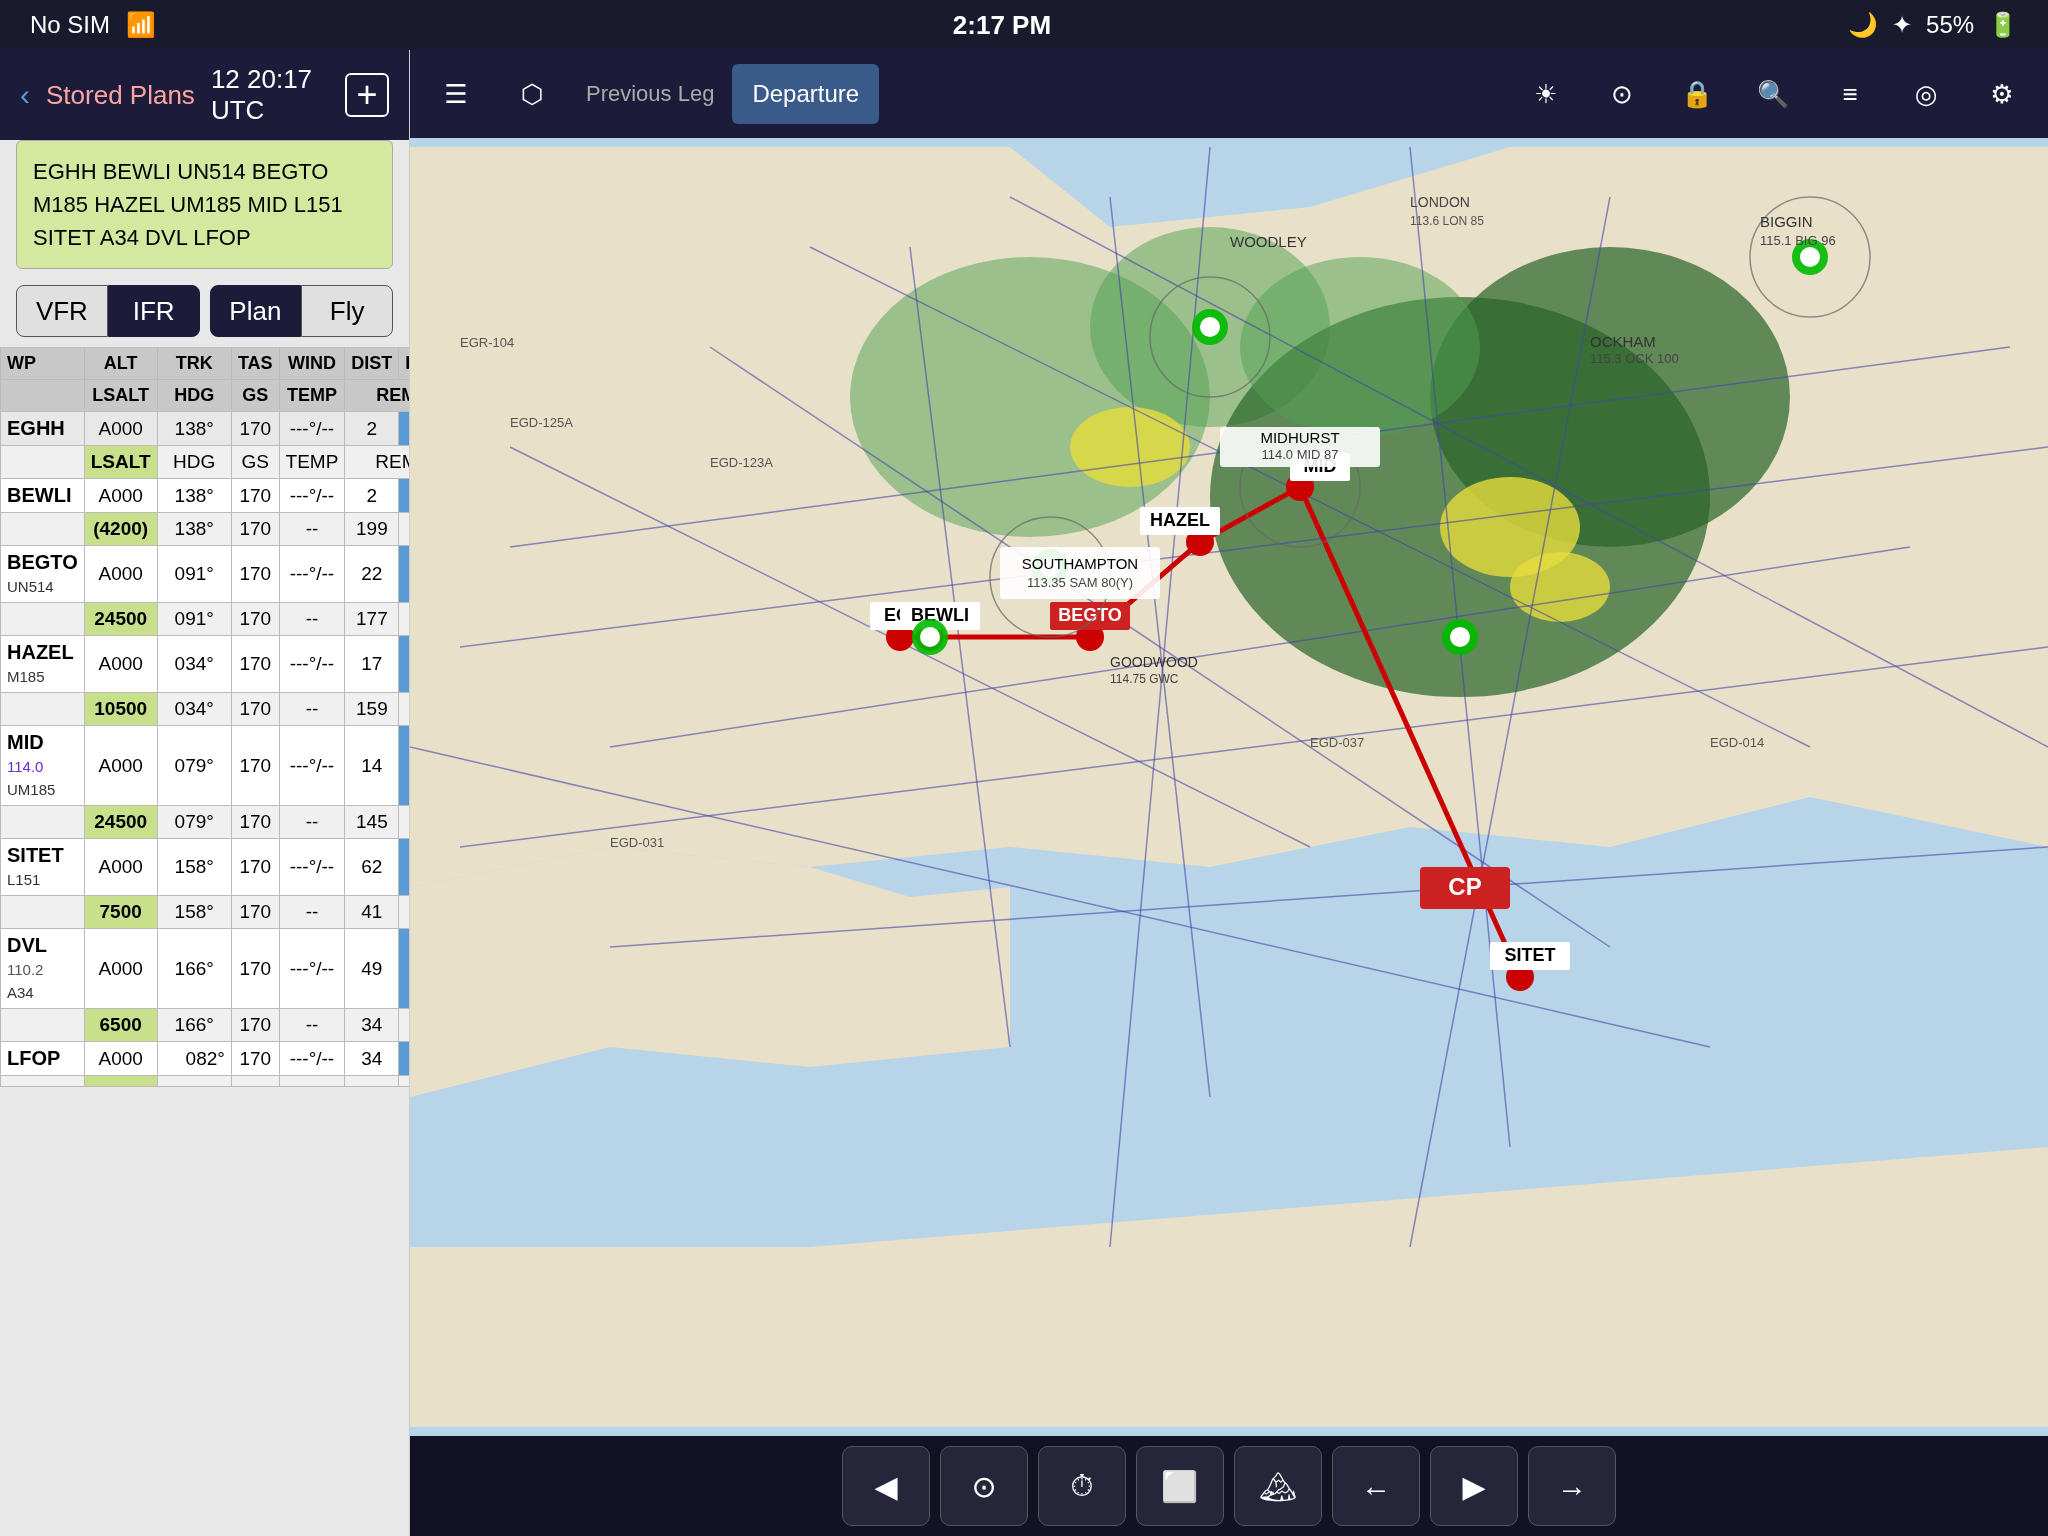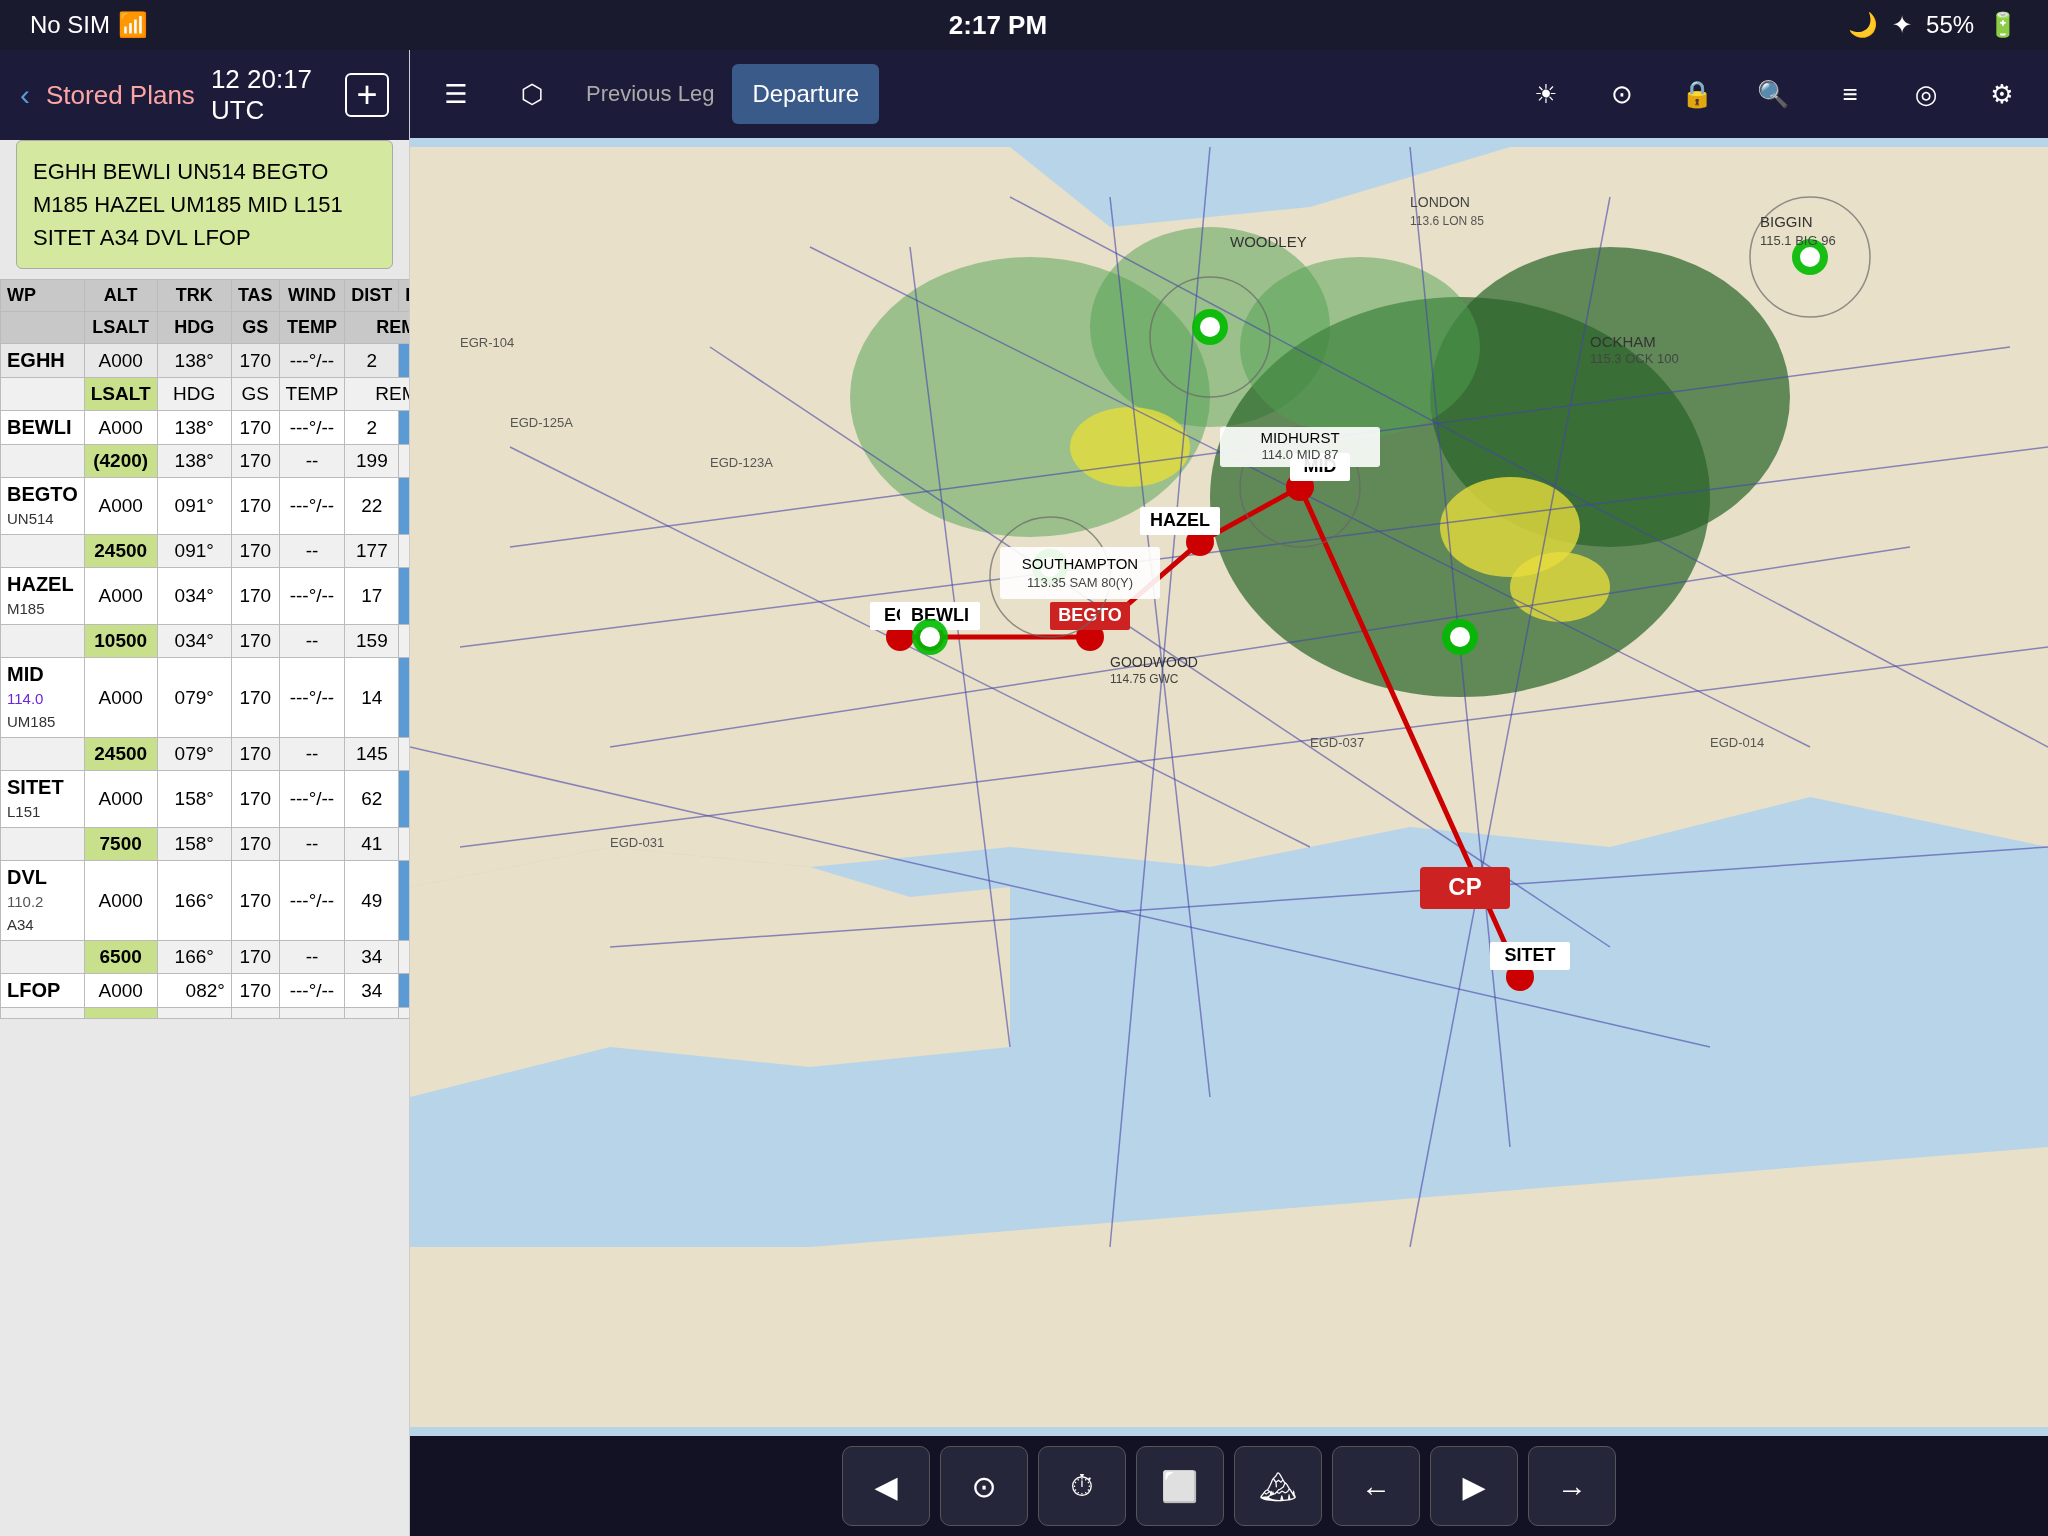--- a/index.html
+++ b/index.html
@@ -6,21 +6,21 @@
     body { width: 2048px; height: 1536px; overflow: hidden; font-family: -apple-system, 'Helvetica Neue', Arial, sans-serif; background: #000; }
 
     
     #status-bar {
       width: 2048px; height: 50px;
       background: #1a1a2e;
       display: flex; align-items: center; justify-content: space-between;
       padding: 0 30px;
       color: #fff; font-size: 24px;
     }
-    #status-bar .left { display: flex; align-items: center; gap: 8px; }
+    #status-bar .left { display: flex; align-items: center; gap: 16px; }
     #status-bar .center { font-size: 26px; font-weight: 600; }
     #status-bar .right { display: flex; align-items: center; gap: 14px; }
 
     
     #main { display: flex; width: 2048px; height: 1486px; }
 
     
     #left-panel {
       width: 410px; height: 100%;
       background: #e8e8e8;
@@ -233,20 +233,26 @@
       <span class="back-btn">‹</span>
       <span class="stored-plans">Stored Plans</span>
       <span class="utc">12 20:17 UTC</span>
       <span class="plus-btn">+</span>
     </div>
 
 
     <div id="route-text-box">EGHH BEWLI UN514 BEGTO M185 HAZEL UM185 MID L151 SITET A34 DVL LFOP</div>
 
 
+    <div id="mode-buttons">
+      <button id="vfr-btn" class="mode-btn">VFR</button>
+      <button id="ifr-btn" class="mode-btn active">IFR</button>
+      <button id="plan-btn" class="mode-btn active">Plan</button>
+      <button id="fly-btn" class="mode-btn">Fly</button>
+    </div>
 
     <div id="flight-table-container">
       <table id="flight-table">
         <thead>
           <tr>
             <th style="width:70px;text-align:left;">WP</th>
             <th>ALT</th>
             <th>TRK</th>
             <th>TAS</th>
             <th>WIND</th>

